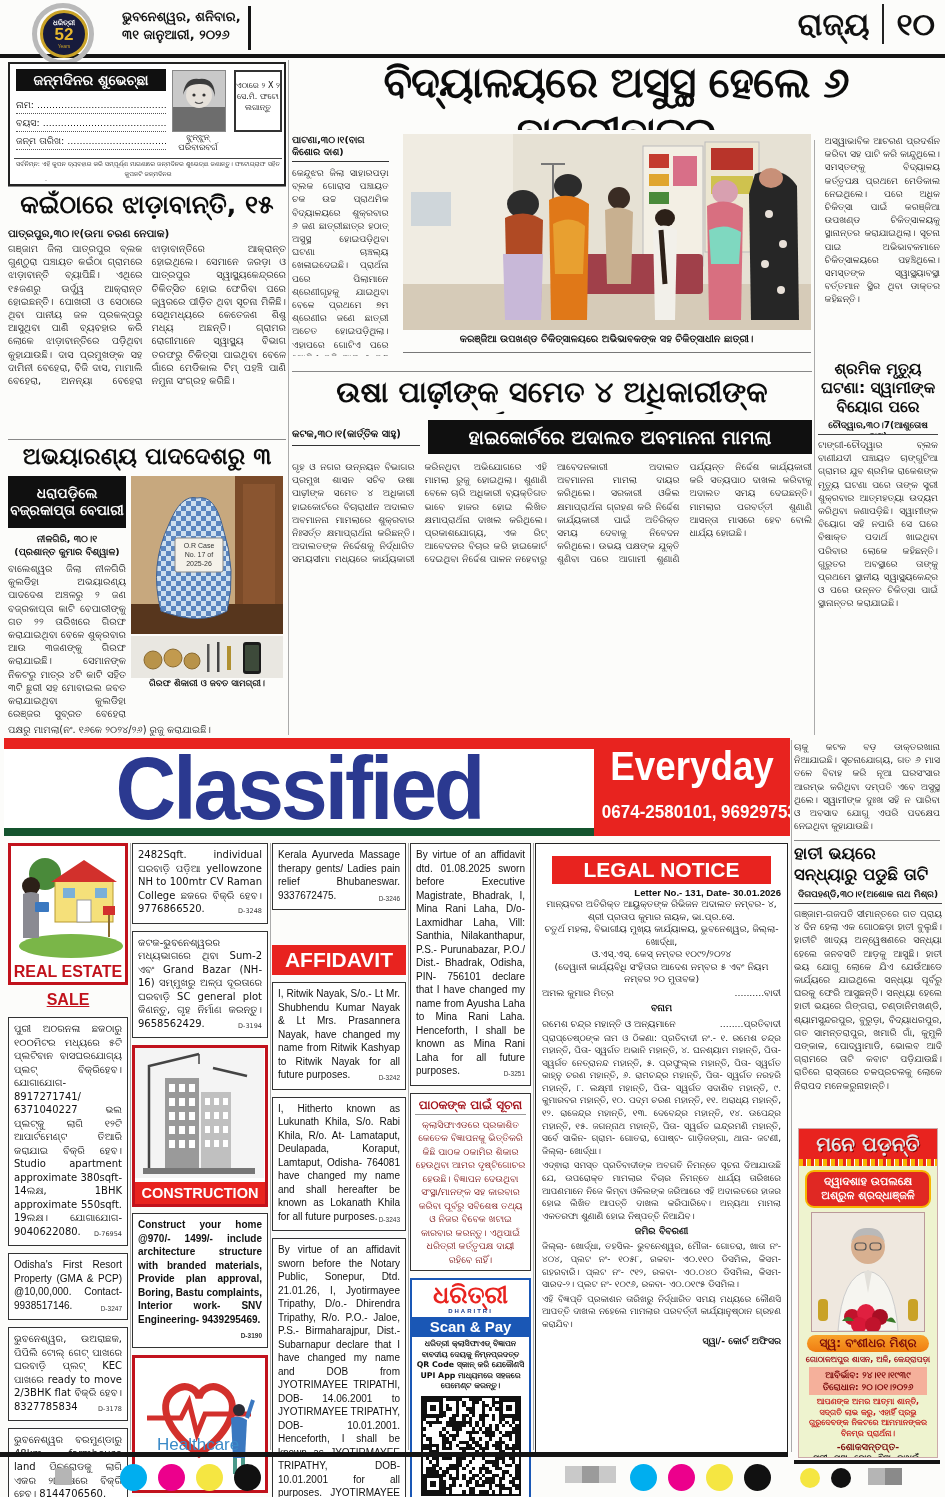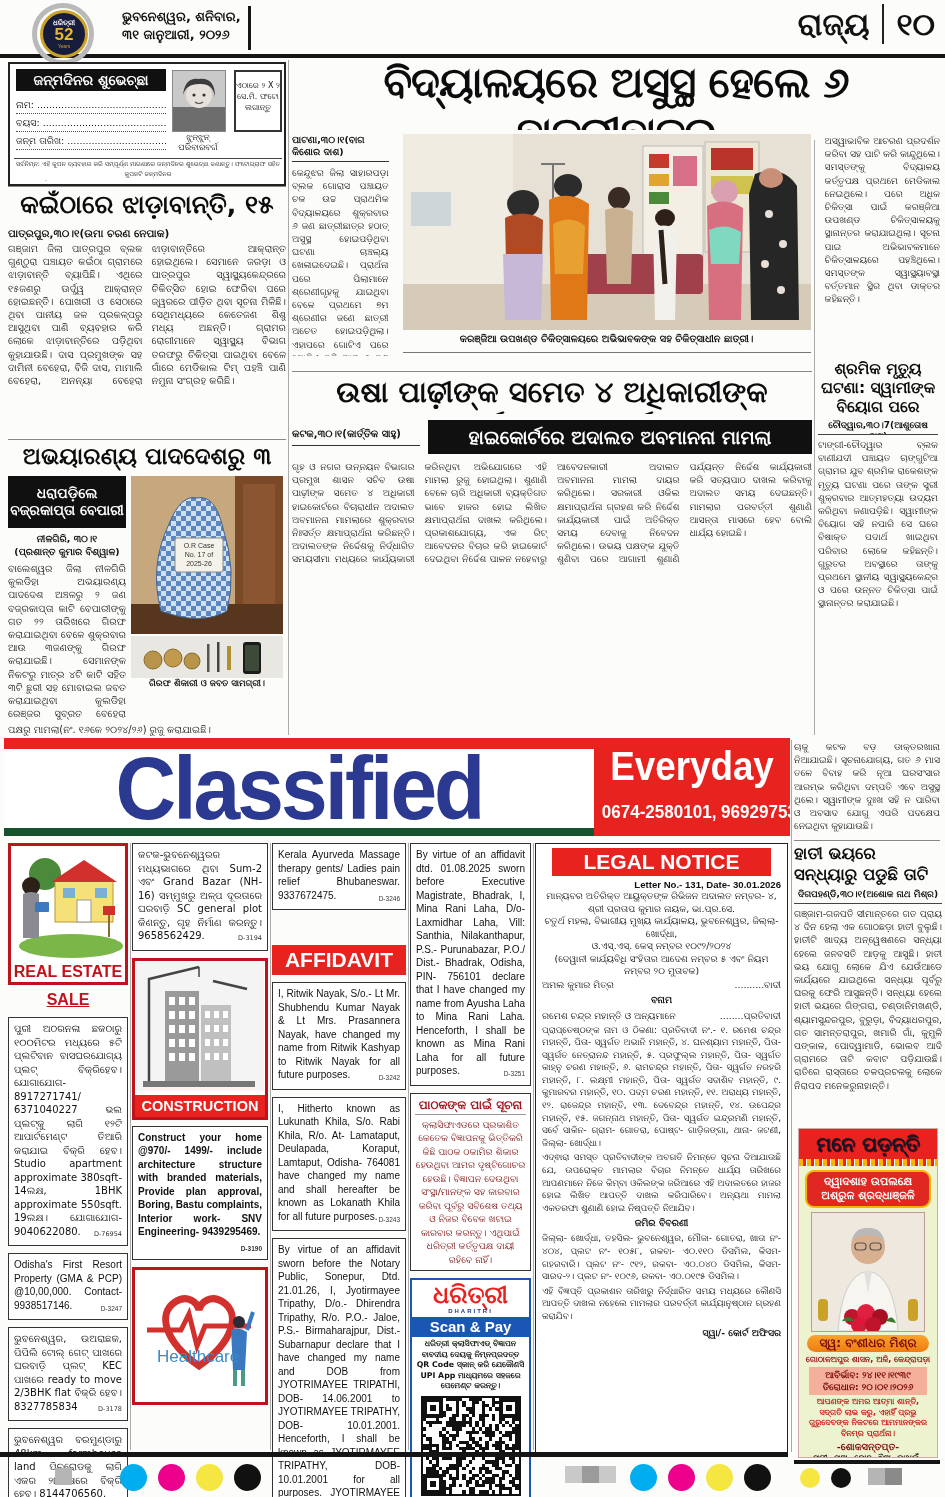--- a/index.html
+++ b/index.html
@@ -139,33 +139,33 @@
   .sp-txt{font-size:7.8px;line-height:10.5px;font-weight:bold;padding:2px 3px;text-align:center;}
   .qr{position:relative;width:96px;height:96px;margin:2px auto;border:2px solid #111;
       display:grid;grid-template-columns:repeat(29,1fr);grid-template-rows:repeat(29,1fr);background:#fff;}
   .qr i{background:#111;}
   .qr b{background:#fff;}
   .finder{position:absolute;width:20px;height:20px;border:4px solid #111;box-sizing:border-box;background:#fff;}
   .finder::after{content:"";position:absolute;left:3px;top:3px;width:6px;height:6px;background:#111;}
 
   
   .legal{left:535px;top:843px;width:253px;height:610px;border:1.5px solid #222;background:#fff;
-         box-sizing:border-box;padding:4px 6px;overflow:hidden;}
+         box-sizing:border-box;padding:12px 6px;overflow:hidden;}
   .legal-hdr{font-size:21px;line-height:28px;height:28px;margin:0 10px 3px 10px;}
   .legal-line{font-size:9.3px;line-height:12.5px;text-align:center;}
   .legal-right{text-align:right;font-size:9.6px;font-weight:bold;}
   .legal-party{display:flex;justify-content:space-between;font-size:9.3px;line-height:13px;}
   .legal-body{font-size:8.9px;line-height:12.6px;text-align:justify;margin-top:2px;}
   .legal-center{font-size:9.5px;font-weight:bold;text-align:center;margin:3px 0;}
   .legal-sign{text-align:right;font-size:9.3px;font-weight:bold;margin-top:4px;}
 
   
   .memorial{left:798px;top:1128px;width:140px;height:330px;background:#eef3cf;border:1px solid #caa;
             box-sizing:border-box;overflow:hidden;}
-  .mem-banner{background:#e8231f;color:#0f172a;font-weight:bold;font-size:20px;text-align:center;
+  .mem-banner{background:#e8231f;color:#e5e5e5;font-weight:bold;font-size:20px;text-align:center;
               line-height:30px;height:30px;text-shadow:1px 1px 0 #7a0000;}
   .mem-candles{height:7px;background:repeating-linear-gradient(90deg,#f7b500 0 4px,#e8231f 4px 7px,#fff 7px 8px);}
   .mem-occ{background:#e02823;border:2px solid #f7b500;border-radius:9px;color:#fff;font-weight:bold;
            font-size:11px;line-height:14px;text-align:center;margin:4px 6px;padding:3px 2px;}
   .mem-photo{width:112px;height:118px;margin:0 auto;background:#efe8e0;border:1px solid #b99;overflow:hidden;}
   .mem-name{background:linear-gradient(#f9a42b,#ef7c12);border-radius:10px;color:#7a0a0a;font-weight:bold;
             font-size:12px;line-height:17px;text-align:center;margin:3px 8px;}
   .mem-addr{color:#a3131c;font-weight:bold;font-size:8px;text-align:center;line-height:10px;}
   .mem-dates{background:#f5b09b;color:#7a0a0a;font-weight:bold;font-size:9px;text-align:center;
              line-height:12px;margin:2px 10px;padding:2px;}
@@ -411,20 +411,21 @@
     </div>
     <div class="sale-label">SALE</div>
     <div class="adbox odia"><span>ପୁରୀ ଅଠରନଳା ଛକଠାରୁ ୧୦୦ମିଟର ମଧ୍ୟରେ ୫ଟି ପ୍ଲଟିବାନ ବାସଘରଯୋଗ୍ୟ ପ୍ଲଟ୍ ବିକ୍ରିହେବ। ଯୋଗାଯୋଗ- 8917271741/ 6371040227 ଭଲ ପ୍ଲଟ୍‌କୁ ଲାଗି ୧୨ଟି ଆପାର୍ଟମେଣ୍ଟ ତିଆରି କରାଯାଇ ବିକ୍ରି ହେବ। Studio apartment approximate 380sqft- 14ଲକ୍ଷ, 1BHK approximate 550sqft. 19ଲକ୍ଷ। ଯୋଗାଯୋଗ- 9040622080.</span><span class="adcode">D-76954</span></div>
     <div class="adbox"><span>Odisha's First Resort Property (GMA &amp; PCP) @10,00,000. Contact- 9938517146.</span><span class="adcode">D-3247</span></div>
     <div class="adbox odia"><span>ଭୁବନେଶ୍ୱର, ଉଅରାଛକ, ପିପିଲି ଟୋଲ୍ ଗେଟ୍ ପାଖରେ ଘରବାଡ଼ି ପ୍ଲଟ୍ KEC ପାଖରେ ready to move 2/3BHK flat ବିକ୍ରି ହେବ। 8327785834</span><span class="adcode">D-3178</span></div>
     <div class="adbox odia"><span>ଭୁବନେଶ୍ୱର ବରମୁଣ୍ଡାରୁ 48km farmhouse land ପିଚୁରୋଡକୁ ଲାଗି ଏକର ୨୮ଲକ୍ଷରେ ବିକ୍ରି ହେବ। 8144706560.</span></div>
 
   </div>
 
   <div class="abs ccol2">
+    <div class="adbox odia"><span>2482Sqft. individual ଘରବାଡ଼ି ପଡ଼ିଆ yellowzone NH to 100mtr CV Raman College ଛକରେ ବିକ୍ରି ହେବ। 9776866520.</span><span class="adcode">D-3248</span></div>
     <div class="adbox odia"><span>କଟକ-ଭୁବନେଶ୍ୱରର ମଧ୍ୟଭାଗରେ ଥିବା Sum-2 ଏବଂ Grand Bazar (NH-16) ସମ୍ମୁଖରୁ ଅଳ୍ପ ଦୂରତାରେ ଘରବାଡ଼ି SC general plot କିଣନ୍ତୁ, ଗୃହ ନିର୍ମାଣ କରନ୍ତୁ। 9658562429.</span><span class="adcode">D-3194</span></div>
     <div class="redbox">
       <svg width="129" height="130" viewBox="0 0 129 130">
         <rect width="129" height="130" fill="#f4f4f4"></rect>
         <rect x="30" y="30" width="34" height="96" fill="#9a9a9a"></rect>
         <rect x="66" y="44" width="30" height="82" fill="#c0c0c0"></rect>
         <g fill="#ffffff">
           <rect x="34" y="36" width="6" height="8"></rect>
             <rect x="44" y="36" width="6" height="8"></rect>
             <rect x="54" y="36" width="6" height="8"></rect>

